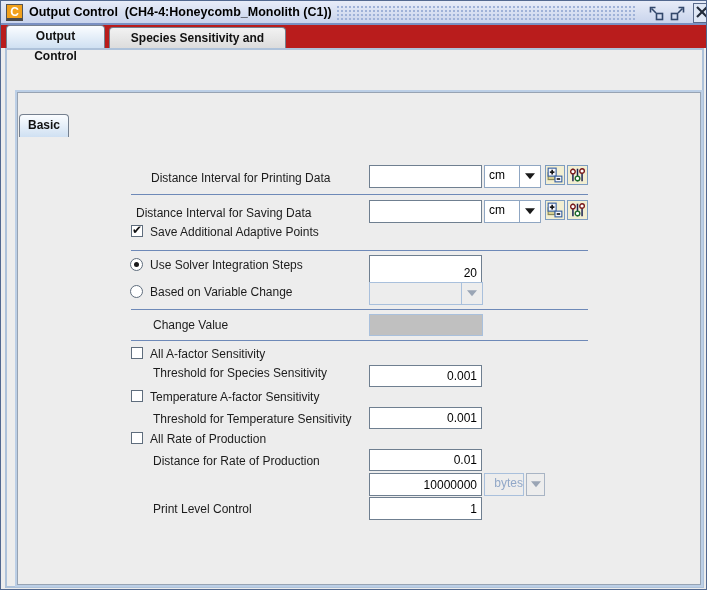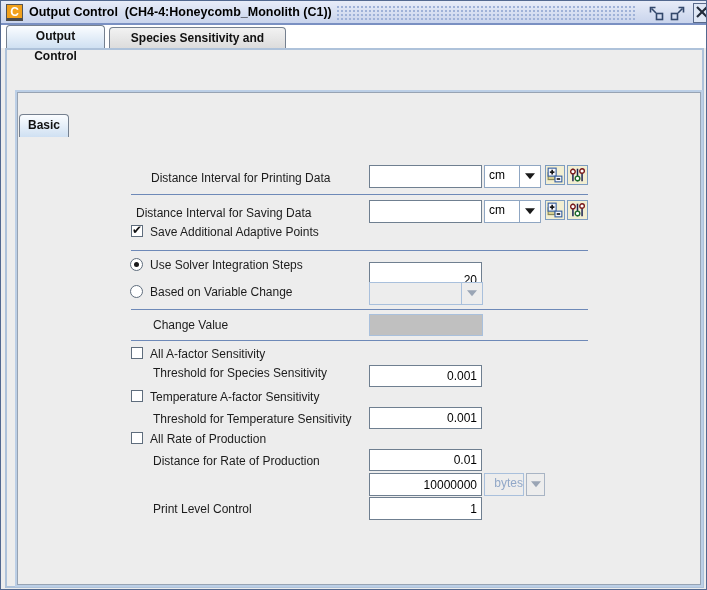--- a/index.html
+++ b/index.html
@@ -29,21 +29,21 @@
     background-image:radial-gradient(#9fb2d8 28%,rgba(0,0,0,0) 32%);
     background-size:4px 4px;border-radius:2px;
   }
   .win-btn{position:absolute;top:5px;width:15px;height:15px;background:transparent;border:none;padding:0;cursor:pointer;}
   .win-btn svg{display:block;}
   .close-btn{
     position:absolute;left:692px;top:2px;width:18px;height:20px;
     background:#dfe7f5;border:1px solid #5a6a8a;padding:0;
   }
   
-  .outer-tabstrip{position:absolute;left:0;top:24px;width:100%;height:23px;background:#ffffff;}
+  .outer-tabstrip{position:absolute;left:0;top:24px;width:100%;height:23px;background:#b91c1c;}
   .tab{
     position:absolute;bottom:0;height:21px;line-height:20px;text-align:center;
     font-weight:bold;border:1px solid #75808f;border-bottom:none;
     border-radius:4px 4px 0 0;background:linear-gradient(#f2f2f2,#dcdcdc);
     cursor:pointer;padding:0 8px;
   }
   .tab.selected{background:linear-gradient(#fbfdff,#cfe0f2);height:23px;z-index:3;}
   
   .outer-panel{
     position:absolute;left:4px;top:47px;width:699px;height:540px;
@@ -201,21 +201,21 @@
     </svg>
   </button>
 
   <span class="cb checked" style="left:130px;top:224px;"></span>
   <span class="lbl" style="left:149px;top:224px;">Save Additional Adaptive Points</span>
 
   <div class="sep" style="top:249px;"></div>
 
   <span class="radio selected" style="left:129px;top:257px;"></span>
   <span class="lbl" style="left:149px;top:257px;">Use Solver Integration Steps</span>
-  <input class="tf num" style="left: 368px; top: 254px; width: 113px; height: 35px; margin-top: 7px;" readonly="" value="20">
+  <input class="tf num" style="left: 368px; top: 254px; width: 113px; height: 35px;" readonly="" value="20">
 
   <span class="radio" style="left:129px;top:284px;"></span>
   <span class="lbl" style="left:149px;top:284px;">Based on Variable Change</span>
   <div class="combo disabled" style="left:368px;top:281px;width:114px;">
     <span class="val"></span>
     <span class="arrow"></span>
   </div>
 
   <div class="sep" style="top:308px;"></div>
 

